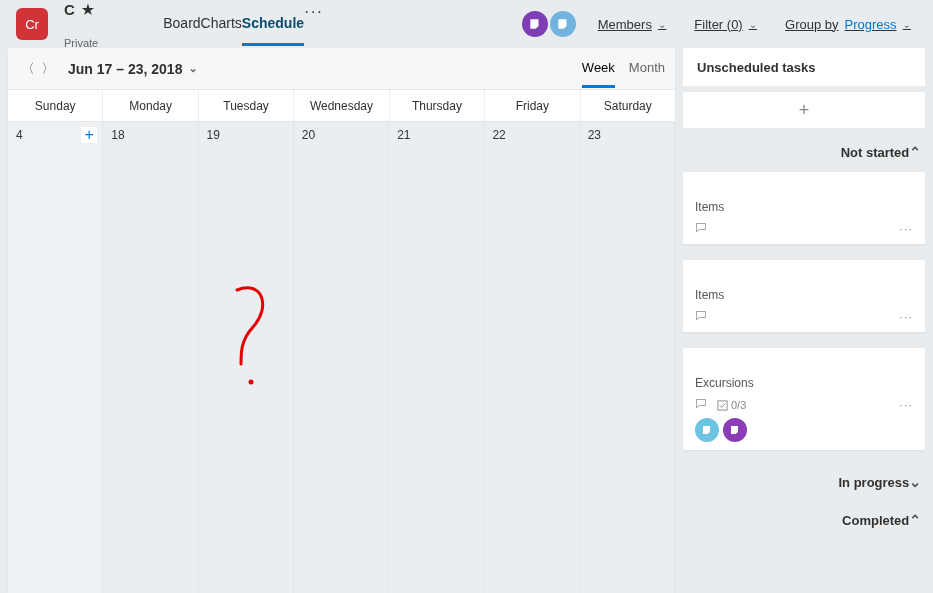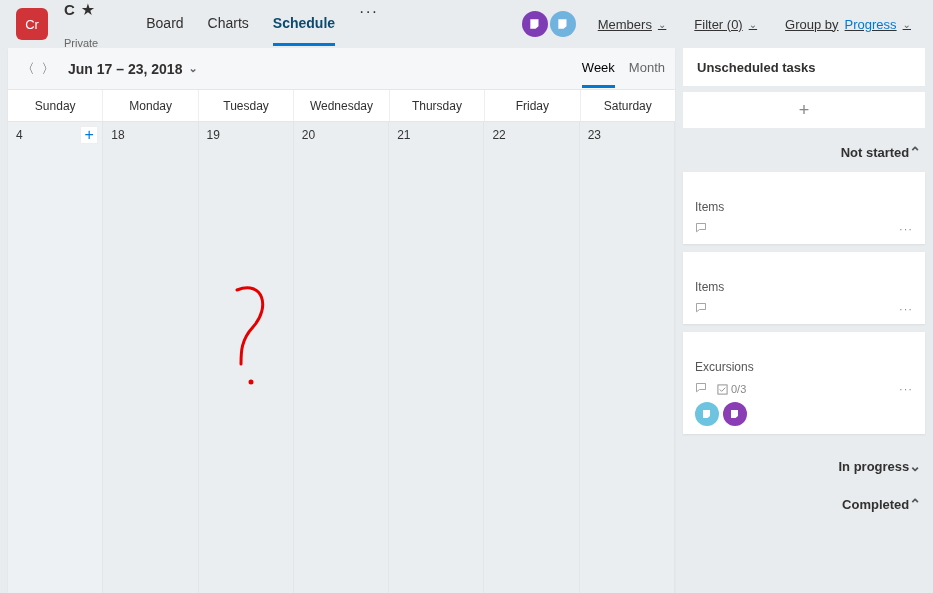--- a/index.html
+++ b/index.html
@@ -24,21 +24,21 @@
     .plan-icon {
       width: 32px; height: 32px; background: #d13438; color: #fff;
       font-size: 13px; display: flex; align-items: center; justify-content: center;
       border-radius: 6px;
     }
     .plan-title-wrap { display: flex; flex-direction: column; }
     .plan-title-row { display: flex; align-items: center; gap: 6px; }
     .plan-title { font-size: 15px; font-weight: 600; color: #323130; }
     .star { font-size: 16px; cursor: pointer; }
     .plan-sub { font-size: 11px; color: #666; margin-top: 18px; }
-    .nav-tabs { display: flex; gap: 24px; margin-left: 32px; }
+    .nav-tabs { display: flex; margin-left: 49px; }
     .nav-tab { font-size: 14px; color: #323130; padding: 12px 0; cursor: pointer; }
     .nav-tab.active { border-bottom: 3px solid #0078d4; color: #0c4a6e; font-weight: 700; }
     .nav-more { font-size: 16px; cursor: pointer; letter-spacing: 1px; }
     .header-spacer { flex: 1; }
     .avatars { display: flex; gap: 2px; }
     .avatar {
       width: 26px; height: 26px; border-radius: 50%;
       display: flex; align-items: center; justify-content: center;
       color: #fff;
     }
@@ -115,21 +115,21 @@
     .bucket-hdr .chev-icon { font-size: 14px; color:#555;}
     .task-card {
       background:#fff; padding: 10px 12px 8px 12px;
       box-shadow: 0 1px 2px rgba(0,0,0,0.06);
     }
     .task-title { font-size: 12px; color:#888; height:14px; overflow:hidden;}
     .task-bucket { font-size: 12px; color:#555; margin-top: 4px;}
     .task-foot { display:flex; align-items:center; gap:10px; margin-top:8px; color:#888; font-size:11px;}
     .task-foot .spacer { flex:1; }
     .task-foot .more { cursor:pointer; letter-spacing:1px;}
-    .cards-stack { display:flex; flex-direction:column; gap:8px; margin-bottom:8px;}
+    .cards-stack { display:flex; flex-direction:column; gap:16px; margin-bottom:8px;}
     .task-avatars { display:flex; gap:4px; margin-top:6px;}
     .task-avatar { width:24px;height:24px;border-radius:50%;display:flex;align-items:center;justify-content:center;}
     .task-avatar.blue2{ background:#6cc4e0;}
     .task-avatar.purple2{ background:#8a3db5;}
     .task-avatar svg{width:12px;height:12px;fill:#fff;}
     .chk-prog { display:flex; align-items:center; gap:3px;}
     .chk-prog svg {width:11px;height:11px;stroke:#888;fill:none;}
     .comment-ic svg{width:12px;height:12px;stroke:#888;fill:none;}
   </style>
 </head>

